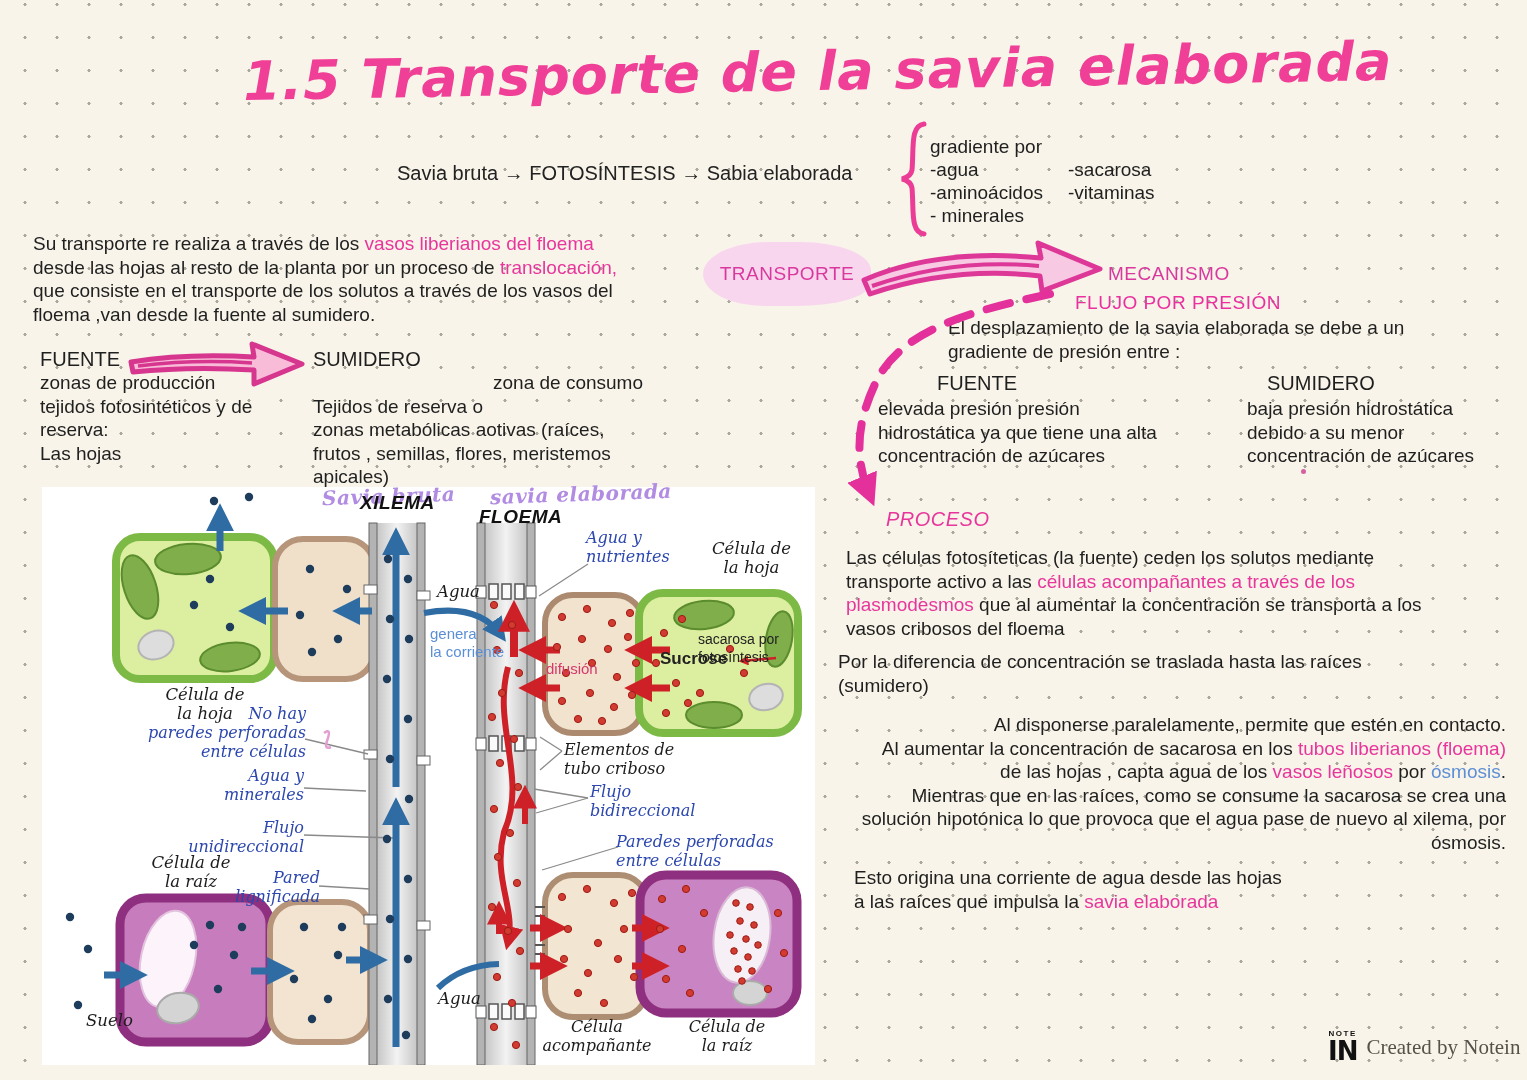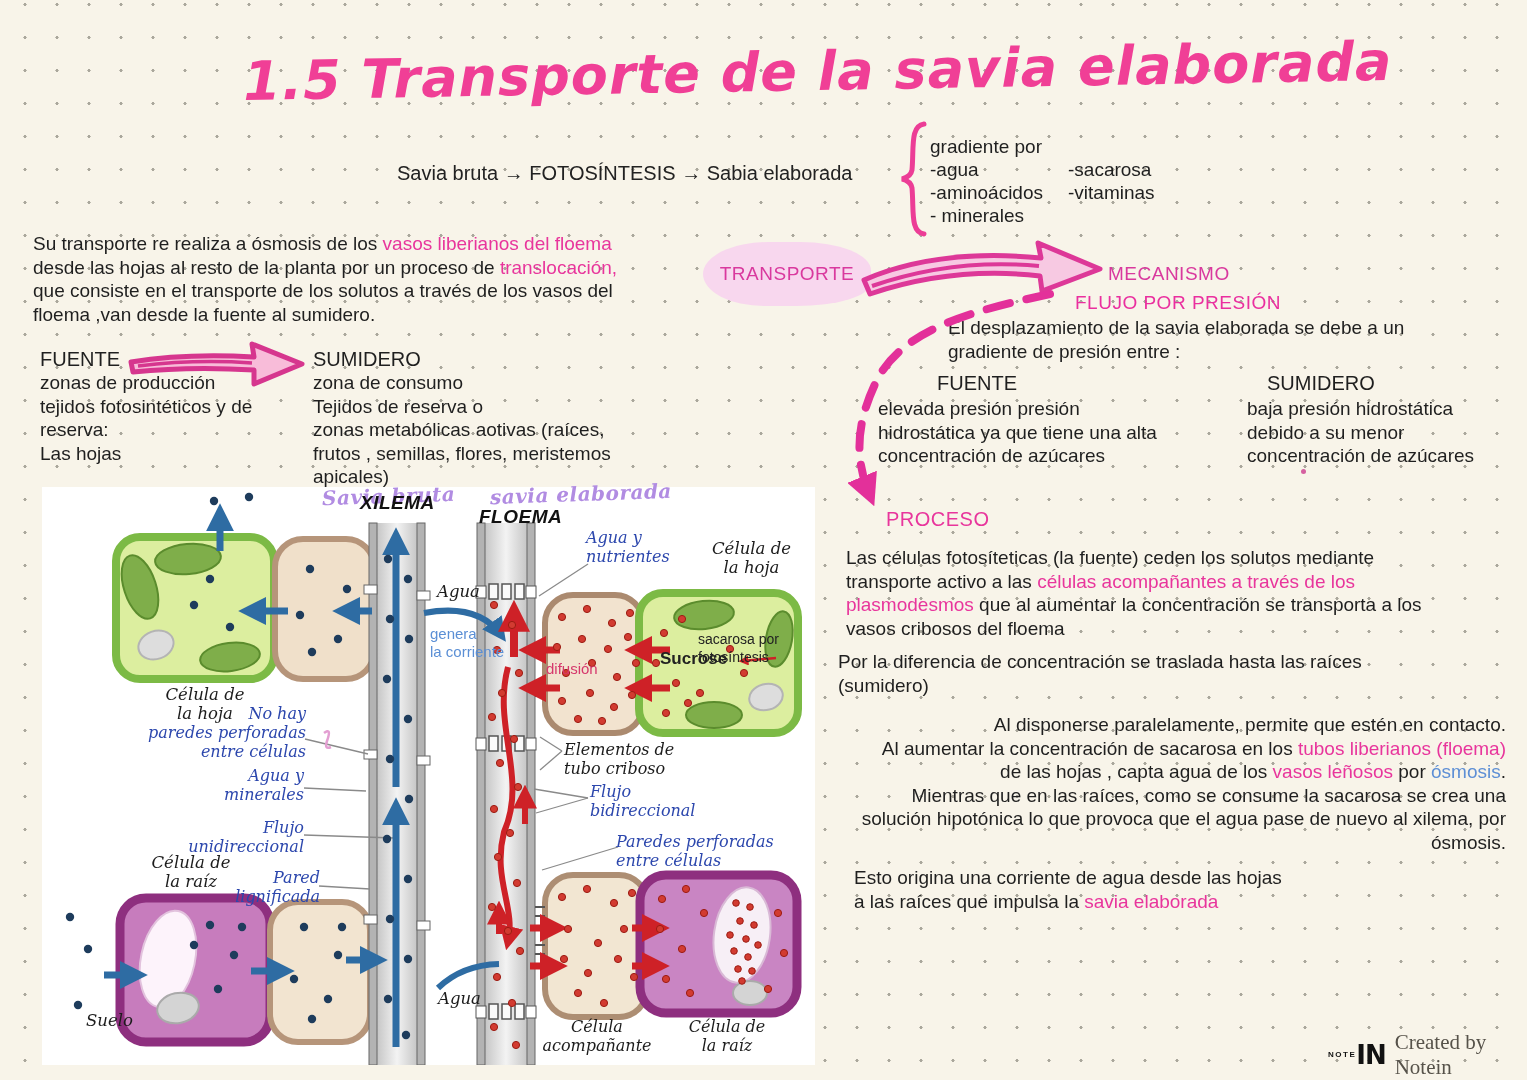--- a/index.html
+++ b/index.html
@@ -27,21 +27,21 @@
   .dl-lblue{font-family:"Liberation Sans",sans-serif;color:#5b8fd5;font-size:15px;}
   .dl-black{font-family:"DejaVu Serif",serif;font-style:italic;color:#1c1c1c;font-size:16.5px;text-align:center;}
   .dl-hw{font-family:"DejaVu Serif",serif;font-style:italic;font-weight:bold;color:#b18ce2;
     font-size:20px;transform:rotate(-2deg);letter-spacing:0.5px;white-space:nowrap;}
   .dl-tube{font-family:"Liberation Sans",sans-serif;font-weight:bold;font-style:italic;
     font-size:19px;color:#111;letter-spacing:0.5px;}
   .dl-dif{font-family:"Liberation Sans",sans-serif;color:#d6386c;font-size:15px;}
   .dl-suc{font-family:"Liberation Sans",sans-serif;font-weight:bold;color:#222;font-size:17px;}
   .dl-sac{font-family:"Liberation Sans",sans-serif;color:#222;font-size:14px;line-height:1.25;}
   .wm{display:flex;align-items:center;gap:9px;}
-  .wm-logo{display:flex;flex-direction:row;align-items:center;line-height:1;}
+  .wm-logo{display:flex;flex-direction:column;align-items:center;line-height:1;}
   .wm-note{font-size:8px;font-weight:bold;letter-spacing:1.5px;color:#111;}
   .wm-in{font-family:"DejaVu Sans",sans-serif;font-size:26px;font-weight:bold;color:#111;letter-spacing:-1px;}
   .wm-text{font-family:"Liberation Serif",serif;font-size:21px;color:#56524a;}
   .pinkdot{width:5px;height:5px;border-radius:50%;background:#d560a0;}
 </style>
 </head>
 <body>
 
 <div class="abs title" style="left:243px;top:40px;">1.5 Transporte de la savia elaborada</div>
 
@@ -55,41 +55,41 @@
   <div>gradiente por</div>
   <div class="comp-grid">
     <span>-agua</span>
     <span>-sacarosa</span>
     <span>-aminoácidos</span>
     <span>-vitaminas</span>
     <span>- minerales</span>
   </div>
 </div>
 
-<div class="abs para" style="left:33px;top:232px;width:640px;"><span>Su transporte re realiza a ósmosis de los </span><span class="t-pink">vasos liberianos del floema</span><span>
+<div class="abs para" style="left:33px;top:232px;width:640px;"><span>Su transporte re realiza a través de los </span><span class="t-pink">vasos liberianos del floema</span><span>
 desde las hojas al resto de la planta por un proceso de </span><span class="t-pink">translocación,</span><span>
 que consiste en el transporte de los solutos a través de los vasos del
 floema ,van desde la fuente al sumidero.</span></div>
 
 <div class="abs" style="left:40px;top:348px;width:250px;">
   <div class="h-sans">FUENTE</div>
   <div class="para" style="position:static;">zonas de producción</div>
   <div class="para t-blue" style="position:static;">tejidos fotosintéticos y de
 reserva:
 Las hojas</div>
 </div>
 
 <svg class="abs" style="left:126px;top:339px;" width="182" height="50" viewBox="0 0 182 50">
   <path d="M5,23 Q60,14 128,18 L126,5 L176,25 L128,45 L128,31 Q65,27 7,33 Z" fill="#f8bcd9" stroke="#d6368e" stroke-width="5" stroke-linejoin="round"></path>
   <path d="M12,27 Q70,20 126,24" fill="none" stroke="#d6368e" stroke-width="3.5"></path>
 </svg>
 
 <div class="abs" style="left:313px;top:348px;width:330px;">
   <div class="h-sans">SUMIDERO</div>
-  <div class="para" style="position:static;">zona de consumo</div>
+  <div class="para" style="position:static;text-align:right;">zona de consumo</div>
   <div class="para t-blue" style="position:static;">Tejidos de reserva o
 zonas metabólicas aotivas (raíces,
 frutos , semillas, flores, meristemos
 apicales)</div>
 </div>
 
 <div class="abs blob" style="left:703px;top:242px;width:168px;height:64px;">
   <span class="pinkhead">TRANSPORTE</span>
 </div>
 
@@ -115,21 +115,21 @@
 
 <svg class="abs" style="left:836px;top:284px;" width="222" height="240" viewBox="0 0 222 240">
   <defs>
     <marker id="mp" markerUnits="strokeWidth" markerWidth="4" markerHeight="4" refX="2.6" refY="2" orient="auto">
       <path d="M0,0 L4,2 L0,4 Z" fill="#e3309a"></path>
     </marker>
   </defs>
   <path d="M214,10 C140,26 66,44 40,98 C18,144 20,178 34,212" fill="none" stroke="#e3309a" stroke-width="8" stroke-linecap="round" stroke-dasharray="24 17" marker-end="url(#mp)"></path>
 </svg>
 
-<div class="abs pinkhead" style="left:886px;top:508px;font-size:20px;color:#e8359c;">PROCESO</div>
+<div class="abs pinkhead" style="left:886px;top:508px;font-size:20px;color:#e8359c;font-style:italic;">PROCESO</div>
 
 <div class="abs para" style="left:846px;top:546px;width:620px;"><span>Las células fotosíteticas (la fuente) ceden los solutos mediante
 transporte activo a las </span><span class="t-pink">células acompañantes a través de los
 plasmodesmos</span><span> que al aumentar la concentración se transporta a los
 vasos cribosos del floema</span></div>
 
 <div class="abs para" style="left:838px;top:650px;width:600px;">Por la diferencia de concentración se traslada hasta las raíces
 (sumidero)</div>
 
 <div class="abs para" style="left:846px;top:713px;width:660px;text-align:right;"><span>Al disponerse paralelamente, permite que estén en contacto.

